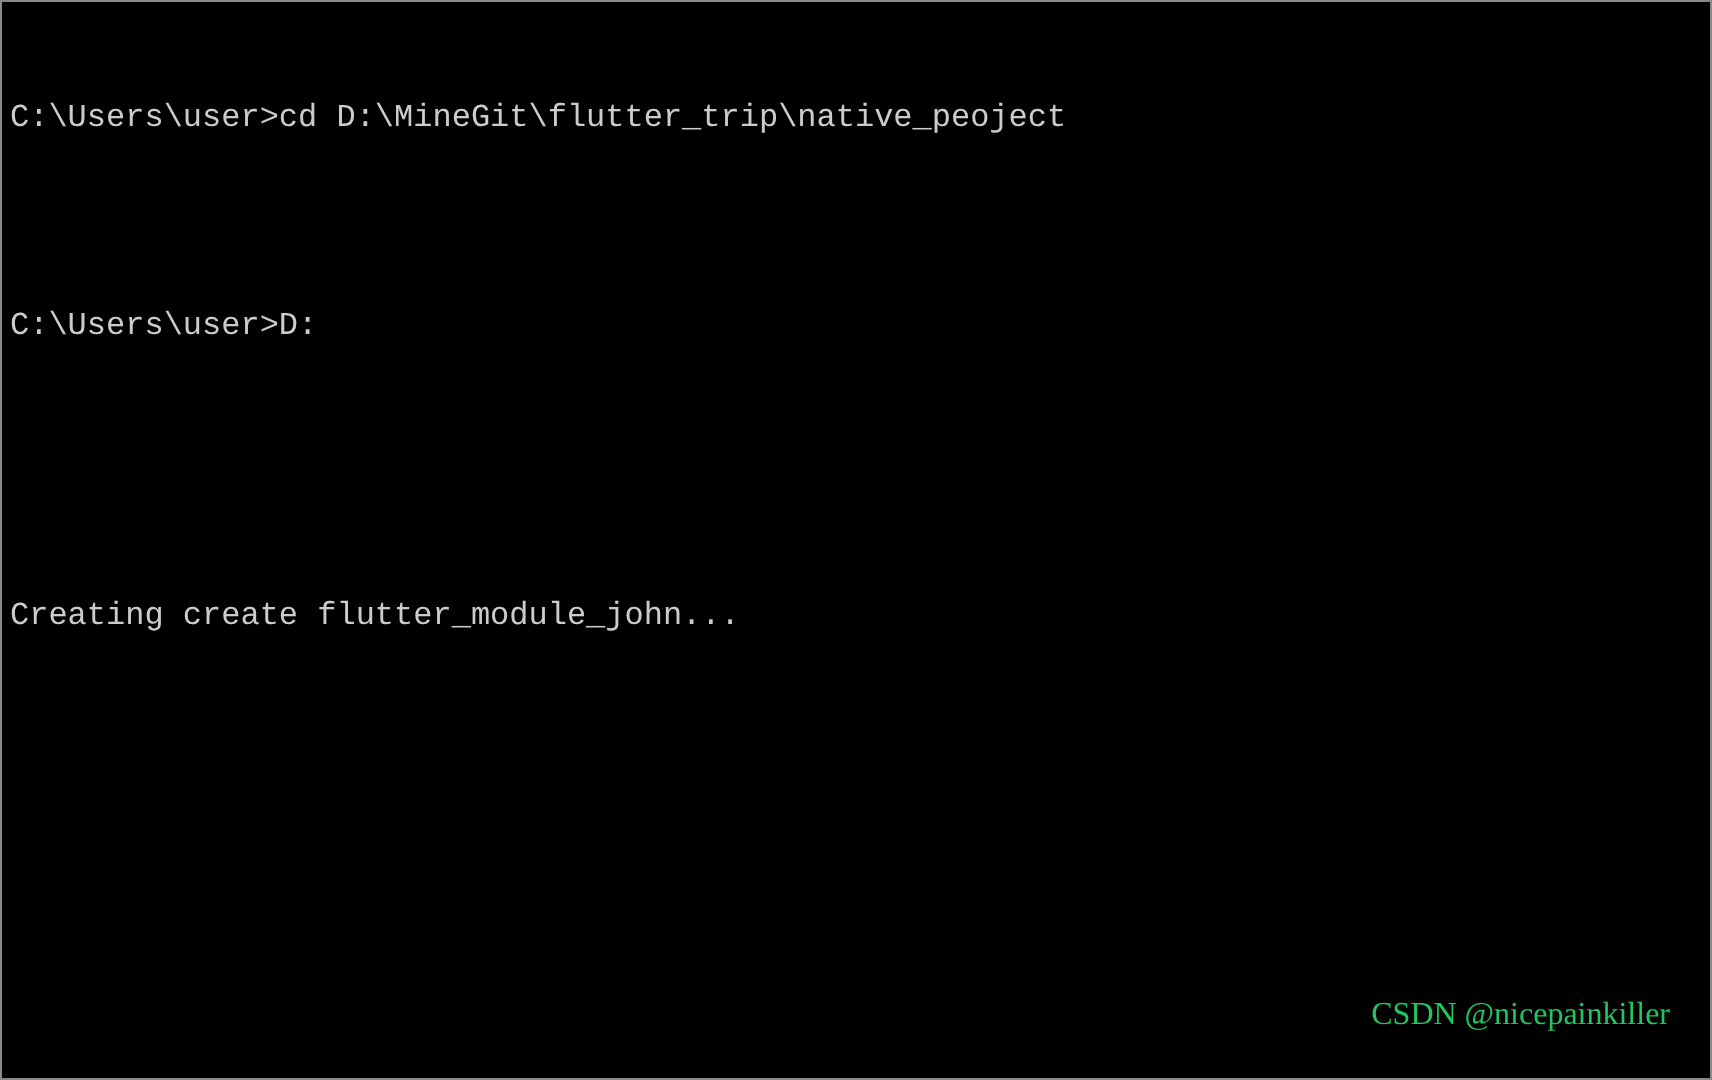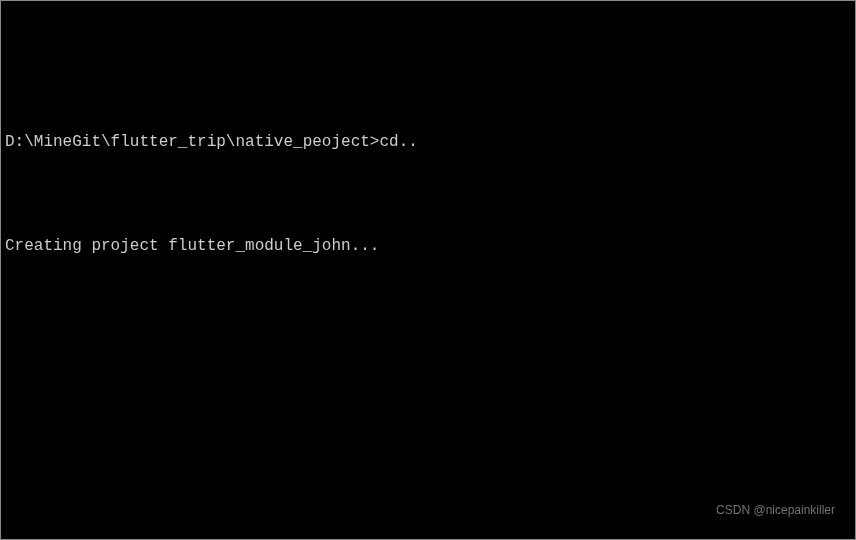--- a/index.html
+++ b/index.html
@@ -24,34 +24,35 @@
       white-space: pre;
       color: #ccc;
     }
     .line {
       display: block;
     }
     .watermark {
       position: absolute;
       bottom: 20px;
       right: 20px;
-      color: #737373;
-      font-size: 12px;
-      font-family: Liberation Sans, sans-serif;
+      color: #22c55e;
+      font-size: 16px;
+      font-family: Liberation Serif, serif;
     }
   </style>
 </head>
 <body>
 
 <div class="terminal">
+  <span class="line">C:\Users\user&gt;cd D:\MineGit\flutter_trip\native_peoject</span>
+  <span class="line"></span>
+  <span class="line">C:\Users\user&gt;D:</span>
   <span class="line"></span>
   <span class="line"></span>
-  <span class="line">D:\MineGit\flutter_trip\native_peoject&gt;cd..</span>
-  <span class="line"></span>
-  <span class="line">Creating project flutter_module_john...</span>
+  <span class="line">Creating create flutter_module_john...</span>
   
   
   
   
   
   
   
   
   
   

